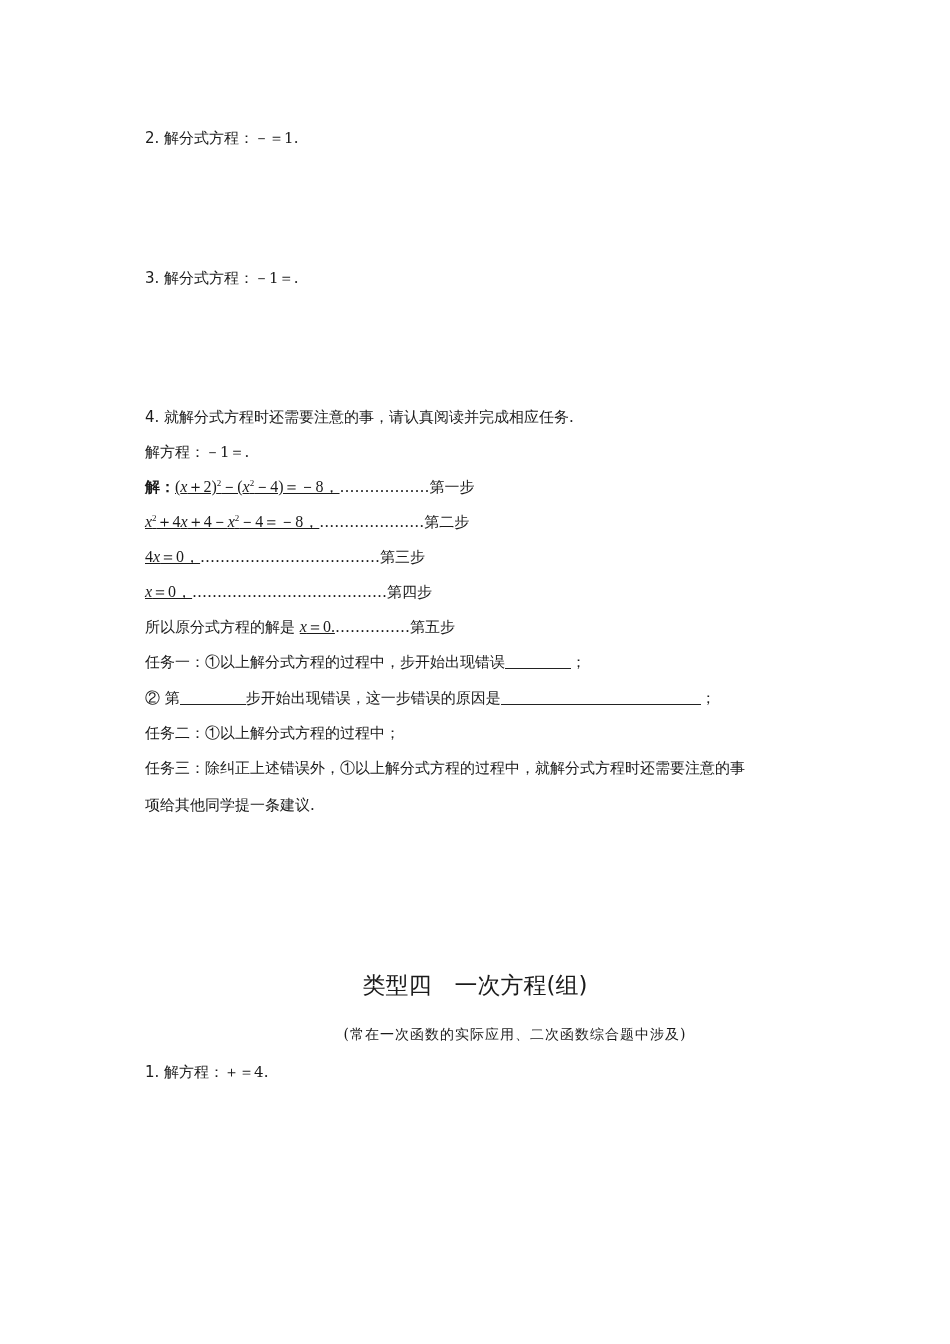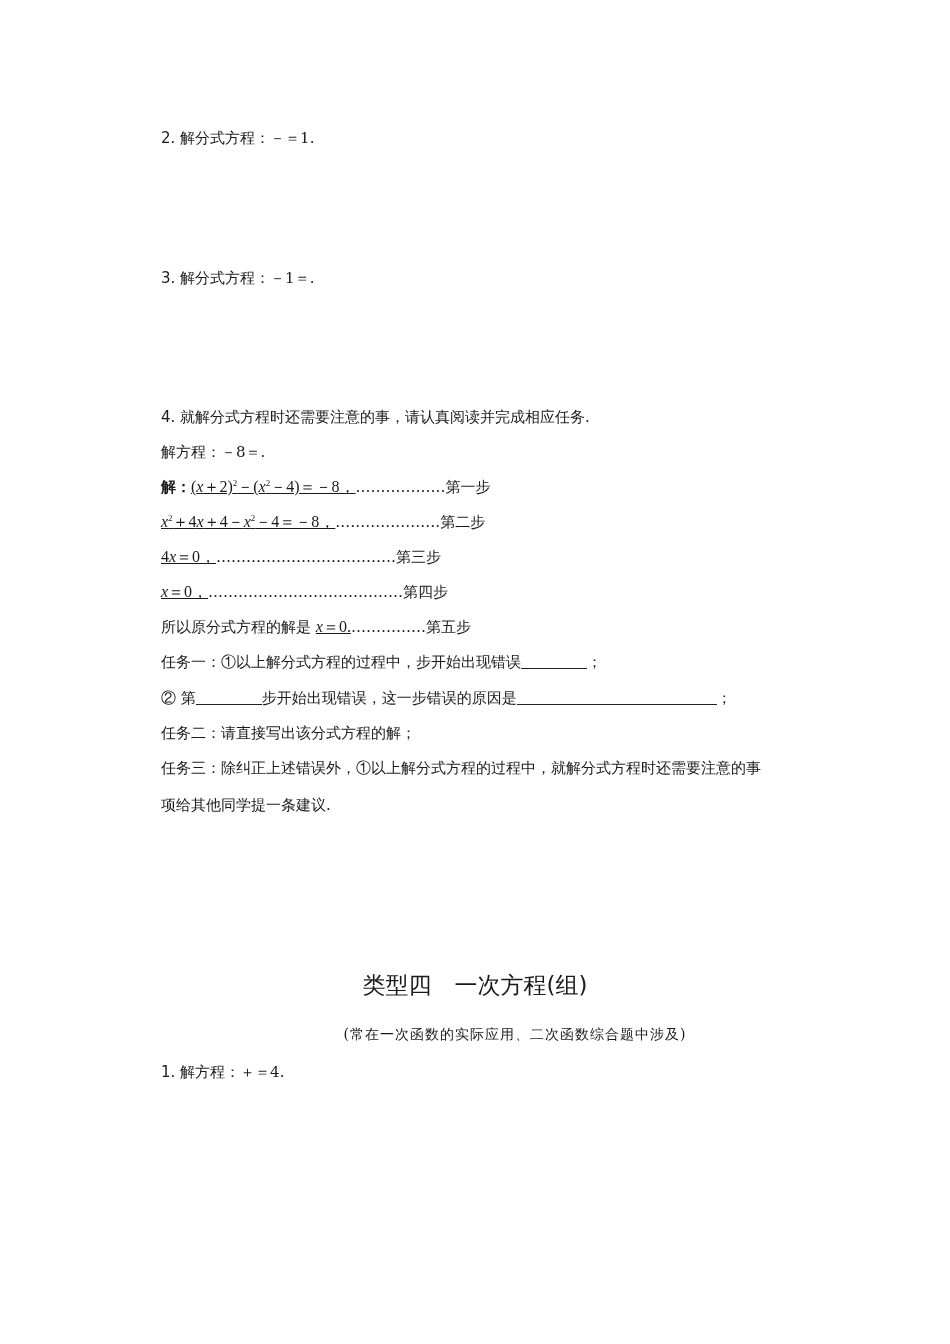--- a/index.html
+++ b/index.html
@@ -1,18 +1,18 @@
 <!DOCTYPE html>
 <html><head>
 <meta charset="utf-8">
 <style>
   html, body { margin:0; padding:0; background:#ffffff; }
   body { width:950px; height:1344px; position:relative; overflow:hidden;
          font-family:"DejaVu Serif","Liberation Serif",serif; color:#1a1a1a; }
-  .line { position:absolute; left:145px; font-size:15px; line-height:20px; white-space:nowrap;margin-left:16px; }
+  .line { position:absolute; left:145px; font-size:15px; line-height:20px; white-space:nowrap; }
   .num { font-family:"DejaVu Sans","Liberation Sans",sans-serif; font-size:15px; }
   .m { font-family:"Liberation Serif",serif; font-size:16px;text-decoration:underline; }
   sup { font-size:9px; vertical-align:6px; line-height:0; }
   .bold { font-weight:bold; }
   .blank { display:inline-block; border-bottom:1px solid #222; height:14px; vertical-align:-2px; }
   .title { position:absolute; left:0; width:950px; text-align:center; top:970px;
            font-family:"DejaVu Sans","Liberation Sans",sans-serif; font-size:23px; }
   .sub { position:absolute; left:0; width:950px; text-align:center; top:1026px;
          font-size:14px; letter-spacing:1px; padding-left:80px; box-sizing:border-box;}
   .dots { letter-spacing:0px; }
@@ -28,21 +28,21 @@
 <div class="line" style="top:268px">
   <span class="num">3.</span>
   <span>解分式方程：－1＝.</span>
 </div>
 
 <div class="line" style="top:407px">
   <span class="num">4.</span>
   <span>就解分式方程时还需要注意的事，请认真阅读并完成相应任务.</span>
 </div>
 
-<div class="line" style="top:442px">解方程：－8＝.</div>
+<div class="line" style="top:442px">解方程：－1＝.</div>
 
 <div class="line" style="top:477px">
   <span class="bold">解：</span><span class="m">(<i>x</i>＋2)<sup>2</sup>－(<i>x</i><sup>2</sup>－4)＝－8，</span><span class="dots">………………</span><span>第一步</span>
 </div>
 
 <div class="line" style="top:512px">
   <span class="m"><i>x</i><sup>2</sup>＋4<i>x</i>＋4－<i>x</i><sup>2</sup>－4＝－8，</span><span class="dots">…………………</span><span>第二步</span>
 </div>
 
 <div class="line" style="top:547px">
@@ -58,21 +58,21 @@
 </div>
 
 <div class="line" style="top:652px">
   <span>任务一：①以上解分式方程的过程中，步开始出现错误</span><span class="blank" style="width:66px"></span><span>；</span>
 </div>
 
 <div class="line" style="top:688px">
   <span>② 第</span><span class="blank" style="width:66px"></span><span>步开始出现错误，这一步错误的原因是</span><span class="blank" style="width:200px"></span><span>；</span>
 </div>
 
-<div class="line" style="top:723px">任务二：请直接写出该分式方程的解；</div>
+<div class="line" style="top:723px">任务二：①以上解分式方程的过程中；</div>
 <div class="line" style="top:758px">任务三：除纠正上述错误外，①以上解分式方程的过程中，就解分式方程时还需要注意的事</div>
 <div class="line" style="top:795px">项给其他同学提一条建议.</div>
 
 <div class="title">类型四　一次方程(组)</div>
 <div class="sub">(常在一次函数的实际应用、二次函数综合题中涉及)</div>
 
 <div class="line" style="top:1062px">
   <span class="num">1.</span>
   <span>解方程：＋＝4.</span>
 </div>

